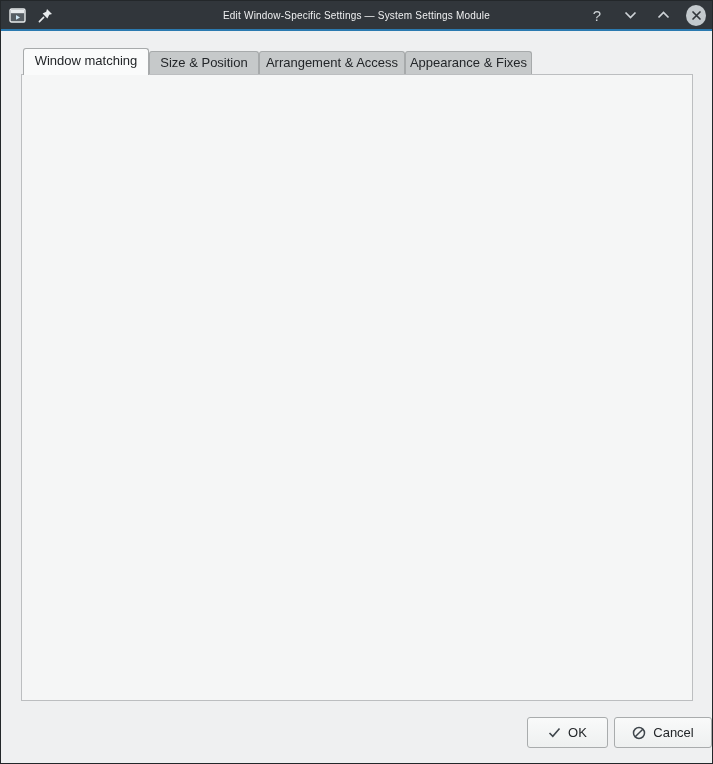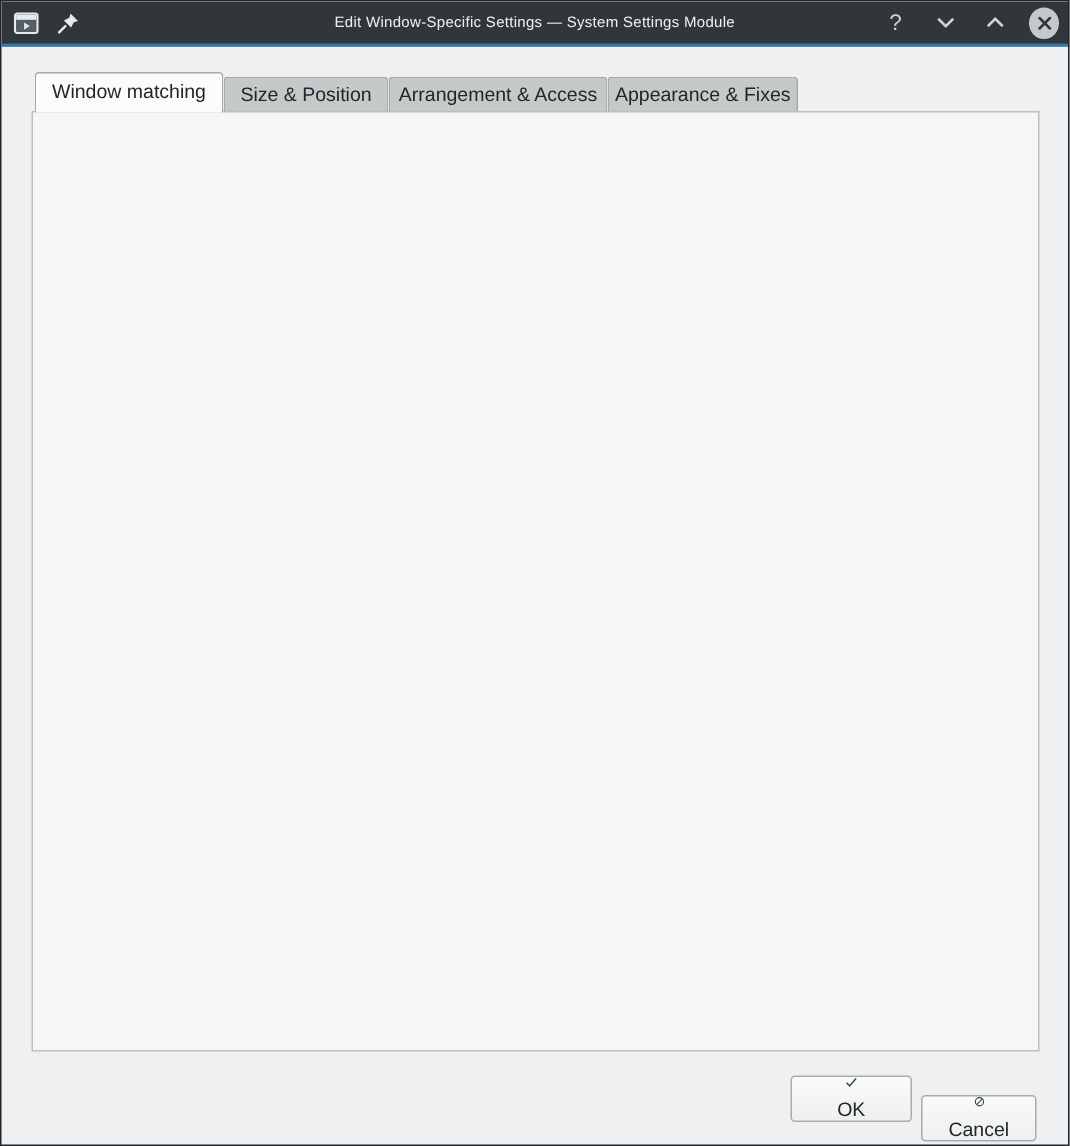--- a/index.html
+++ b/index.html
@@ -36,21 +36,21 @@
   .field{
     background:#ffffff;border:1px solid #b6b9bb;border-radius:3px;
     display:flex;align-items:center;padding:0 7px;color:#232629;
   }
   input.field{outline:none;font:inherit;}
   .field.disabled{background:#f1f2f2;border-color:#cdcfd0;color:#a6a9ab;}
   .field.focused{border:2px solid #3daee9;padding:0 6px;}
   .caret{width:1px;height:16px;background:#1b1e20;margin-left:1px;}
   .btn{
     background:linear-gradient(#f9fafa,#eef0f0);border:1px solid #a9acad;border-radius:3px;
-    display:flex;align-items:center;justify-content:center;gap:7px;color:#232629;cursor:default;flex-direction:column;
+    display:flex;align-items:center;justify-content:center;gap:7px;color:#232629;cursor:default;
   }
   .combo{
     background:linear-gradient(#f8f9f9,#edeeef);border:1px solid #a9acad;border-radius:3px;
     display:flex;align-items:center;padding:0 8px;cursor:default;
   }
   .combo .combo-arrow{margin-left:auto;display:flex;}
   .spin{
     background:#ffffff;border:1px solid #b6b9bb;border-radius:3px;
     display:flex;align-items:center;padding:0 8px;
   }
@@ -209,21 +209,21 @@
       </span>
   </div>
   <input class="field disabled abs" style="left: 353px; top: 613px; width: 213px; height: 30px;" disabled="" value="bb-VirtualBox">
 
   <div class="btn abs" style="left:526px;top:716px;width:81px;height:31px;">
     <svg width="13" height="11" viewBox="0 0 13 11">
         <polyline points="1.5,6 4.8,9.3 11.5,1.5" fill="none" stroke="#3f464c" stroke-width="1.6"></polyline>
       </svg>
     <span>OK</span>
   </div>
-  <div class="btn abs" style="left:613px;top:716px;width:77px;height:31px;margin-top:13px;">
+  <div class="btn abs" style="left:613px;top:716px;width:98px;height:31px;">
     <svg width="14" height="14" viewBox="0 0 14 14">
       <circle cx="7" cy="7" r="5.5" fill="none" stroke="#3f464c" stroke-width="1.5"></circle>
       <path d="M3.2 10.8 L10.8 3.2" stroke="#3f464c" stroke-width="1.5"></path>
     </svg>
     <span>Cancel</span>
   </div>
 
 </div>
 
 </body></html>

